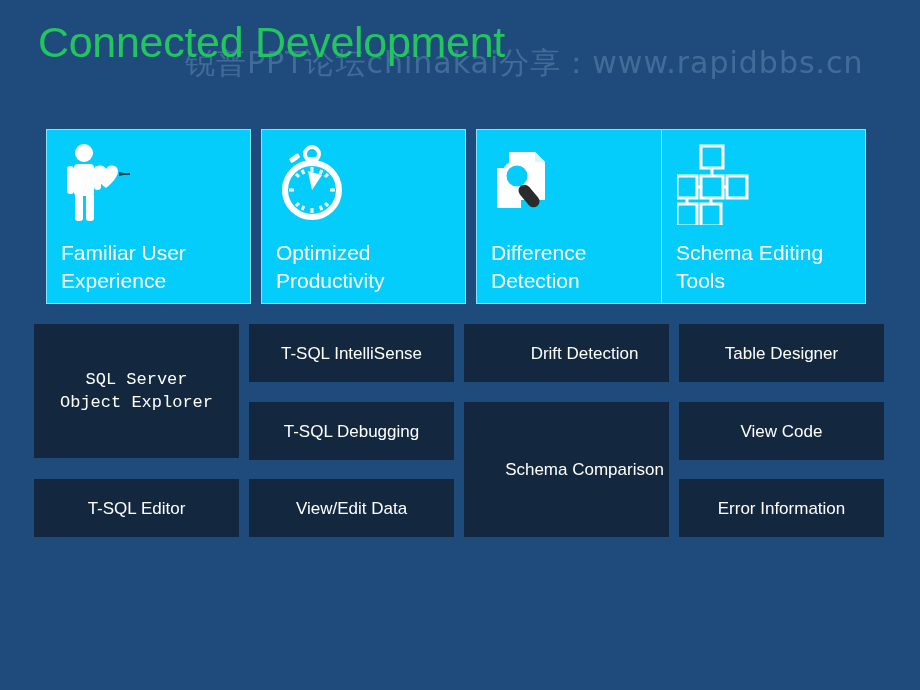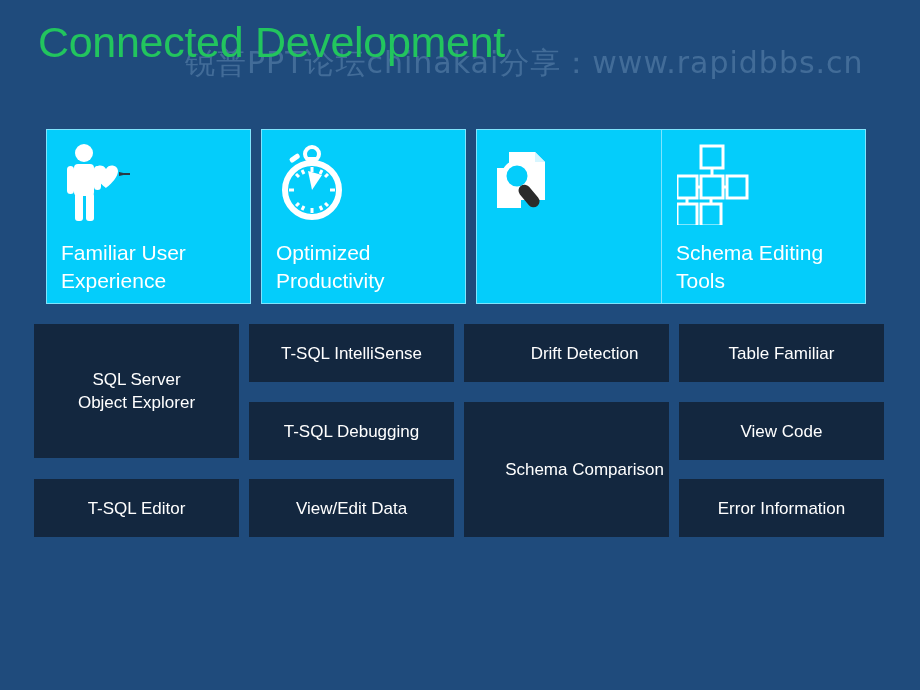--- a/index.html
+++ b/index.html
@@ -114,21 +114,21 @@
     white-space: pre-line;
   }
 
   
   .c0 { left: 0px;   width: 205px; }
   .c1 { left: 215px; width: 205px; }
   .c2 { left: 430px; width: 205px; padding-left: 36px; }
   .c3 { left: 645px; width: 205px; }
 
   
-  .r-tall   { top: 0px;   height: 134px; }
+  .r-tall   { top: 0px;   height: 134px; font-family: Liberation Mono, monospace; }
   .r1       { top: 0px;   height: 58px;  }
   .r2       { top: 78px;  height: 58px;  }
   .r3       { top: 155px; height: 58px;  }
   .r-tall2  { top: 78px;  height: 135px; }
 </style>
 </head>
 <body>
 
 <div class="slide">
 
@@ -188,20 +188,22 @@
       <span class="feature-icon">
         <svg viewBox="0 0 80 85" width="80" height="85">
           <path d="M17 12 h26 l10 10 v38 h-36 z" fill="#ffffff"></path>
           <path d="M43 12 l10 10 h-10 z" fill="#d7f6ff"></path>
           <path d="M5 28 h24 l0 40 h-24 z" fill="#ffffff"></path>
           <circle cx="25" cy="36" r="13" fill="#04cdfb"></circle>
           <circle cx="25" cy="36" r="13" fill="none" stroke="#ffffff" stroke-width="5"></circle>
           <rect x="31" y="43" width="12" height="26" rx="6" transform="rotate(-40 37 56)" fill="#2b2b2b"></rect>
         </svg>
       </span>
+      <span class="feature-label">Difference
+Detection</span>
     </div>
 
     <div class="feature f3">
       <span class="feature-icon">
         <svg viewBox="0 0 80 85" width="80" height="85">
           <g fill="none" stroke="#ffffff" stroke-width="3">
             <rect x="24" y="6" width="22" height="22"></rect>
             <rect x="24" y="36" width="22" height="22"></rect>
             <rect x="0" y="36" width="20" height="22"></rect>
             <rect x="50" y="36" width="20" height="22"></rect>
@@ -226,18 +228,18 @@
 Object Explorer</div>
     <div class="item c0 r3">T-SQL Editor</div>
 
     <div class="item c1 r1">T-SQL IntelliSense</div>
     <div class="item c1 r3">View/Edit Data</div>
     <div class="item c1 r2">T-SQL Debugging</div>
 
     <div class="item c2 r1">Drift Detection</div>
     <div class="item c2 r-tall2">Schema Comparison</div>
 
-    <div class="item c3 r1">Table Familiar</div>
+    <div class="item c3 r1">Table Designer</div>
     <div class="item c3 r2">View Code</div>
     <div class="item c3 r3">Error Information</div>
   </div>
 
 </div>
 
 </body></html>

